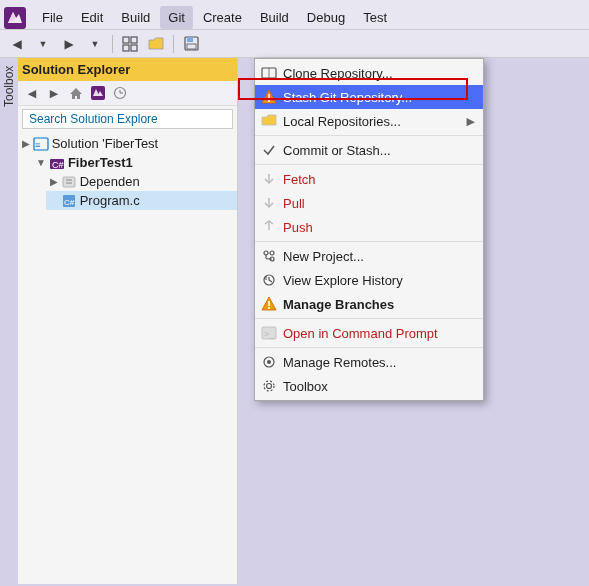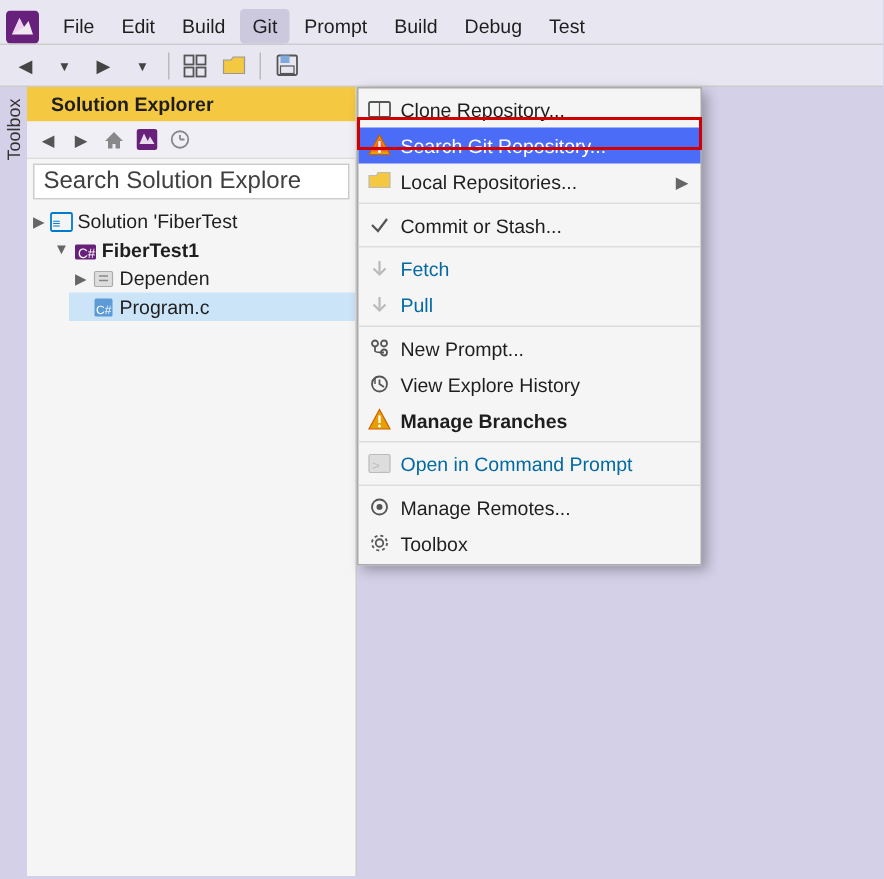--- a/index.html
+++ b/index.html
@@ -91,21 +91,21 @@
     
     .solution-explorer {
       width: 220px;
       background: #f5f5f5;
       border-right: 1px solid #ccc;
       display: flex;
       flex-direction: column;
     }
     .se-title-bar {
       background: #f5c842;
-      padding: 4px 16px;
+      padding: 4px 4px;
       font-size: 13px;
       font-weight: 600;
       color: #1e1e1e;
     }
     .se-toolbar {
       display: flex;
       align-items: center;
       background: #f0eff5;
       padding: 2px 4px;
       gap: 2px;
@@ -178,21 +178,21 @@
       font-size: 13px;
       color: #1e1e1e;
       gap: 6px;
       white-space: nowrap;
     }
     .dd-item.highlighted {
       background: #4a6cf7;
       color: white;
     }
     .dd-item.highlighted .dd-icon { color: white; }
-    .dd-item.disabled { color: #0369a1; cursor: default; }
+    .dd-item.disabled { color: #b91c1c; cursor: default; }
     .dd-separator {
       height: 1px;
       background: #ddd;
       margin: 2px 0;
     }
     .dd-icon {
       width: 16px;
       height: 16px;
       display: flex;
       align-items: center;
@@ -219,21 +219,21 @@
   <svg class="vs-logo" viewBox="0 0 22 22">
     <rect width="22" height="22" rx="3" fill="#68217a"></rect>
     <path d="M4 16 L9 5 L12 11 L15 7 L18 16 Z" fill="white" opacity="0.9"></path>
     <path d="M4 16 L9 5 L12 11 Z" fill="#f0d0f0"></path>
   </svg>
 
   <div class="menu-item">File</div>
   <div class="menu-item">Edit</div>
   <div class="menu-item">Build</div>
   <div class="menu-item active">Git</div>
-  <div class="menu-item">Prompt</div>
+  <div class="menu-item">Create</div>
   <div class="menu-item">Build</div>
   <div class="menu-item">Debug</div>
   <div class="menu-item">Test</div>
 </div>
 
 <div class="toolbar">
   <div class="toolbar-btn">◀</div>
   <div class="toolbar-btn" style="font-size:9px;">▼</div>
   <div class="toolbar-btn">▶</div>
   <div class="toolbar-btn" style="font-size:9px;">▼</div>
@@ -291,21 +291,21 @@
       <div class="se-toolbar-btn">
         <svg width="14" height="14" viewBox="0 0 14 14">
             <circle cx="7" cy="7" r="5.5" fill="none" stroke="#888" stroke-width="1.2"></circle>
             <line x1="7" y1="4" x2="7" y2="7" stroke="#888" stroke-width="1.2"></line>
             <line x1="7" y1="7" x2="10" y2="7" stroke="#888" stroke-width="1.2"></line>
           </svg>
       </div>
     </div>
 
     <div class="se-search">
-      <span style="color:#404040;font-size:16px;">Search Solution Explore</span>
+      <span style="color:#0369a1;font-size:12px;">Search Solution Explore</span>
     </div>
 
     <div class="se-tree">
 
       <div class="tree-item">
         <span class="arrow">▶</span>
         <svg width="16" height="14" viewBox="0 0 16 14">
             <rect x="1" y="1" width="14" height="12" rx="1" fill="none" stroke="#007acc" stroke-width="1.2"></rect>
             <text x="2" y="11" font-size="9" fill="#007acc">≡</text>
           </svg>
@@ -337,42 +337,42 @@
             <rect x="2" y="1" width="12" height="12" rx="1" fill="#5c9bd6"></rect>
             <text x="3" y="11" font-size="8" fill="white">C#</text>
           </svg>
         <span>Program.c</span>
       </div>
     </div>
   </div>
 
   <div class="content-area">
 
-    <div class="dropdown-menu" style="top:0; left:0;">
+    <div class="dropdown-menu" style="top:0; left:16px;">
 
       <div class="dd-item">
         <span class="dd-icon">
           <svg width="16" height="14" viewBox="0 0 16 14">
               <rect x="1" y="2" width="14" height="10" rx="1" fill="none" stroke="#555" stroke-width="1.2"></rect>
               <line x1="8" y1="2" x2="8" y2="12" stroke="#555" stroke-width="0.8"></line>
             </svg>
         </span>
         <span class="dd-label">Clone Repository...</span>
       </div>
 
       <div class="dd-item highlighted">
         <span class="dd-icon">
           <svg width="16" height="16" viewBox="0 0 16 16">
             <polygon points="8,1 15,14 1,14" fill="#e8a000" stroke="#cc6000" stroke-width="0.8"></polygon>
             <polygon points="8,3 13,12 3,12" fill="#ff4444" opacity="0.7"></polygon>
             <line x1="8" y1="5" x2="8" y2="10" stroke="white" stroke-width="1.5"></line>
             <circle cx="8" cy="12" r="1" fill="white"></circle>
           </svg>
         </span>
-        <span class="dd-label">Search Git Repository...</span>
+        <span class="dd-label">Stash Git Repository...</span>
       </div>
 
       <div class="dd-item">
         <span class="dd-icon">
           <svg width="16" height="14" viewBox="0 0 16 14">
               <path d="M1 3 h5 l1 -2 h8 v10 h-14 z" fill="#f5c842" stroke="#bbb" stroke-width="0.8"></path>
             </svg>
         </span>
         <span class="dd-label">Local Repositories...</span>
         <span class="dd-arrow">▶</span>
@@ -404,35 +404,44 @@
       <div class="dd-item disabled">
         <span class="dd-icon">
           <svg width="14" height="14" viewBox="0 0 14 14">
               <line x1="7" y1="2" x2="7" y2="10" stroke="#bbb" stroke-width="1.5"></line>
               <polyline points="3,7 7,11 11,7" fill="none" stroke="#bbb" stroke-width="1.5"></polyline>
             </svg>
         </span>
         <span class="dd-label">Pull</span>
       </div>
 
+      <div class="dd-item disabled">
+        <span class="dd-icon">
+          <svg width="14" height="14" viewBox="0 0 14 14">
+              <line x1="7" y1="2" x2="7" y2="10" stroke="#bbb" stroke-width="1.5"></line>
+              <polyline points="3,4 7,1 11,4" fill="none" stroke="#bbb" stroke-width="1.5"></polyline>
+            </svg>
+        </span>
+        <span class="dd-label">Push</span>
+      </div>
 
 
       <div class="dd-separator"></div>
 
       <div class="dd-item">
         <span class="dd-icon">
           <svg width="14" height="14" viewBox="0 0 14 14">
               <circle cx="4" cy="4" r="2" fill="none" stroke="#555" stroke-width="1.2"></circle>
               <circle cx="10" cy="10" r="2" fill="none" stroke="#555" stroke-width="1.2"></circle>
               <circle cx="10" cy="4" r="2" fill="none" stroke="#555" stroke-width="1.2"></circle>
               <line x1="4" y1="6" x2="4" y2="9" stroke="#555" stroke-width="1.2"></line>
               <path d="M4 9 Q4 10 10 10" fill="none" stroke="#555" stroke-width="1.2"></path>
             </svg>
         </span>
-        <span class="dd-label">New Prompt...</span>
+        <span class="dd-label">New Project...</span>
       </div>
 
       <div class="dd-item">
         <span class="dd-icon">
           <svg width="14" height="14" viewBox="0 0 14 14">
               <circle cx="7" cy="7" r="5" fill="none" stroke="#555" stroke-width="1.2"></circle>
               <polyline points="7,4 7,7 10,9" fill="none" stroke="#555" stroke-width="1.2"></polyline>
               <polyline points="2,5 4,3 4,7" fill="none" stroke="#555" stroke-width="1"></polyline>
             </svg>
         </span>

